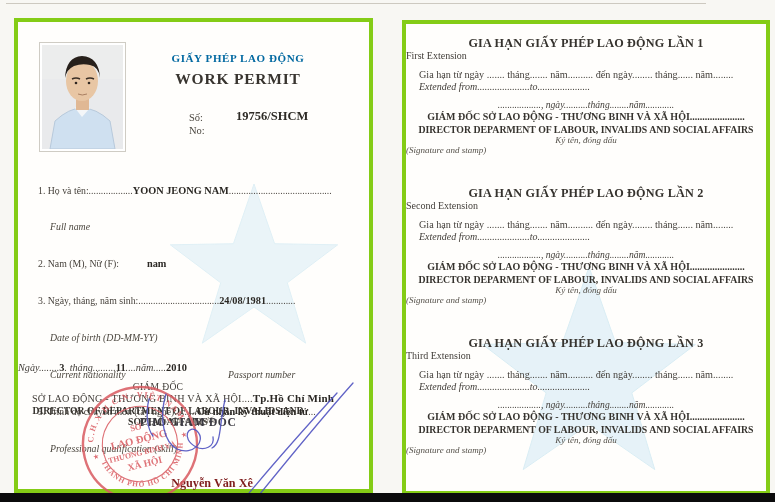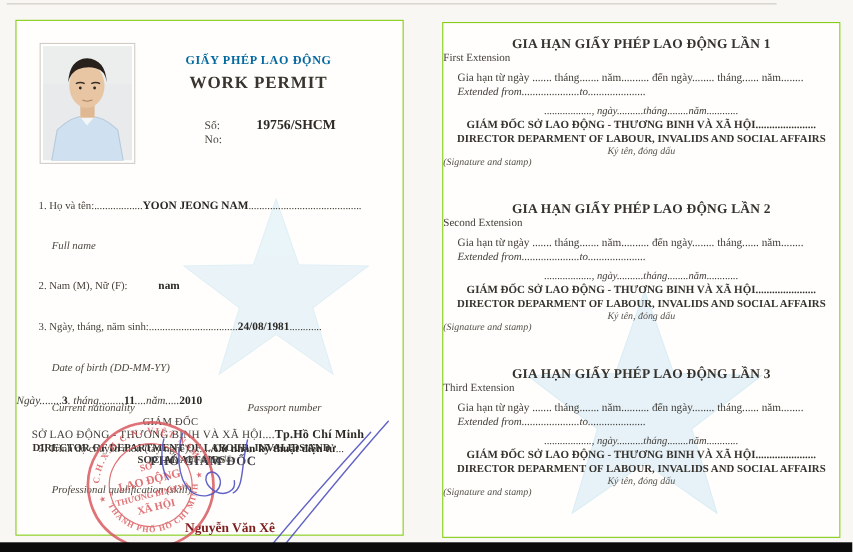--- a/index.html
+++ b/index.html
@@ -4,21 +4,21 @@
 <style>
   html,body{margin:0;padding:0;}
   body{
     width:775px;height:502px;position:relative;overflow:hidden;
     background:#f8f7f3;
     font-family:"Liberation Serif", serif;
     color:#413d38;
   }
   .scan-top-line{position:absolute;left:6px;top:3px;width:700px;height:1px;background:#cdc9c0;}
   .bottom-bar{position:absolute;left:0;top:493px;width:775px;height:9px;background:#0b0b0c;z-index:9;}
-  .page{position:absolute;background:#fffefc;border:1px solid #84cc16;z-index:1;}
+  .page{position:absolute;background:#fffefc;border:4px solid #84cc16;z-index:1;}
   #left-page{left:14px;top:18px;width:351px;height:467px;}
   #right-page{left:402px;top:20px;width:360px;height:467px;}
   .wm{position:absolute;left:0;top:0;z-index:0;pointer-events:none;}
   .content{position:relative;z-index:1;width:100%;height:100%;}
 
   
   .photo{position:absolute;left:21px;top:20px;width:87px;height:110px;background:#fff;
     border:1px solid #cfccc4;box-sizing:border-box;padding:2px;z-index:1;}
   .title-block{position:absolute;left:100px;top:30px;width:240px;text-align:center;}
   .title-vi{font-size:11px;font-weight:bold;letter-spacing:.6px;color:#0369a1;}

